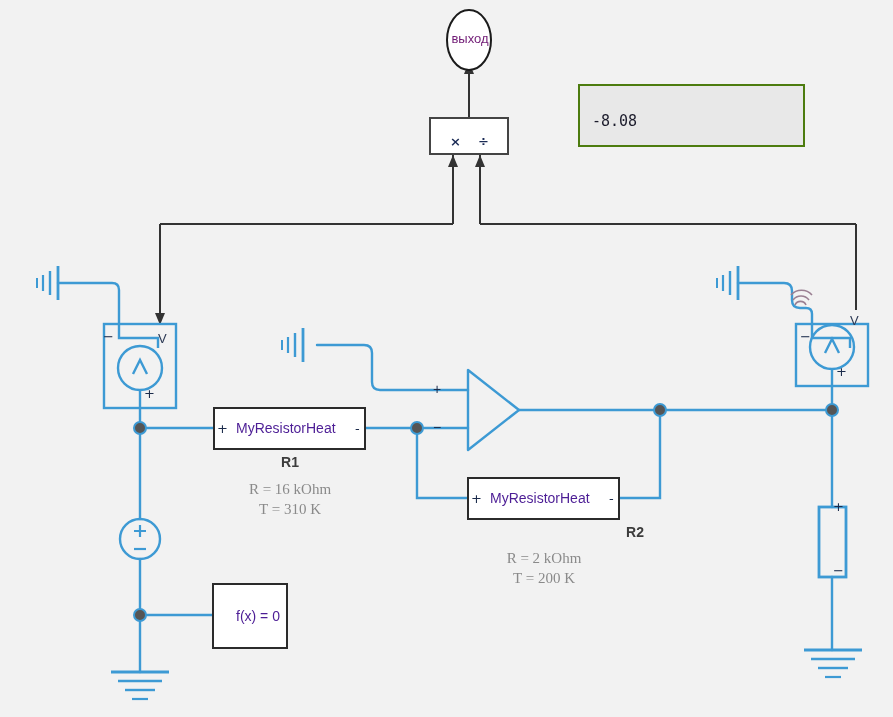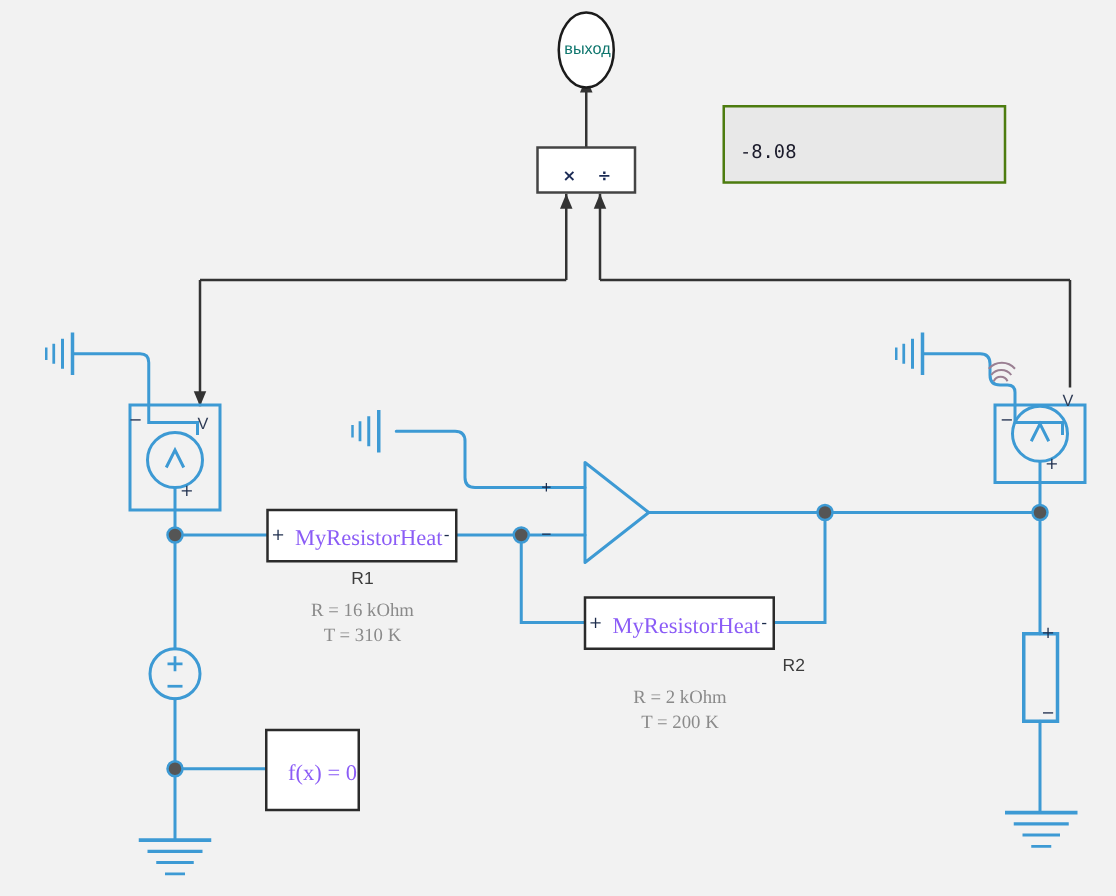--- a/index.html
+++ b/index.html
@@ -20,33 +20,34 @@
     width: 893px;
     height: 717px;
   }
   .lbl {
     position: absolute;
     white-space: pre;
     pointer-events: none;
   }
   
   .block-name {
-    font-family: Liberation Serif, serif;
-    font-size: 18px;
-    color: #8b5cf6;
+    font-family: Liberation Sans, sans-serif;
+    font-size: 14px;
+    color: #4c1d95;
   }
   .term-sign {
     font-family: "DejaVu Sans", sans-serif;
     font-size: 13px;
     color: #1b2b4b;
   }
   .ref-name {
     font-family: "Liberation Sans", sans-serif;
     font-size: 14px;
     color: #3c3c3c;
+    font-weight: bold;
   }
   .param-text {
     font-family: Liberation Serif, serif;
     font-size: 15px;
     color: #8a8a8a;
     text-align: center;
   }
   .v-letter {
     font-family: "Liberation Sans", sans-serif;
     font-size: 13px;
@@ -82,21 +83,21 @@
     color: #1b1b2b;
     white-space: pre;
   }
   .out-port-label {
     position: absolute;
     left: 447px;
     top: 31px;
     width: 46px;
     font-family: "Liberation Sans", sans-serif;
     font-size: 13px;
-    color: #0f766e;
+    color: #701a75;
     text-align: center;
     overflow: hidden;
     white-space: nowrap;
   }
 </style>
 </head>
 <body>
 
 <svg id="canvas" viewBox="0 0 893 717">
 

